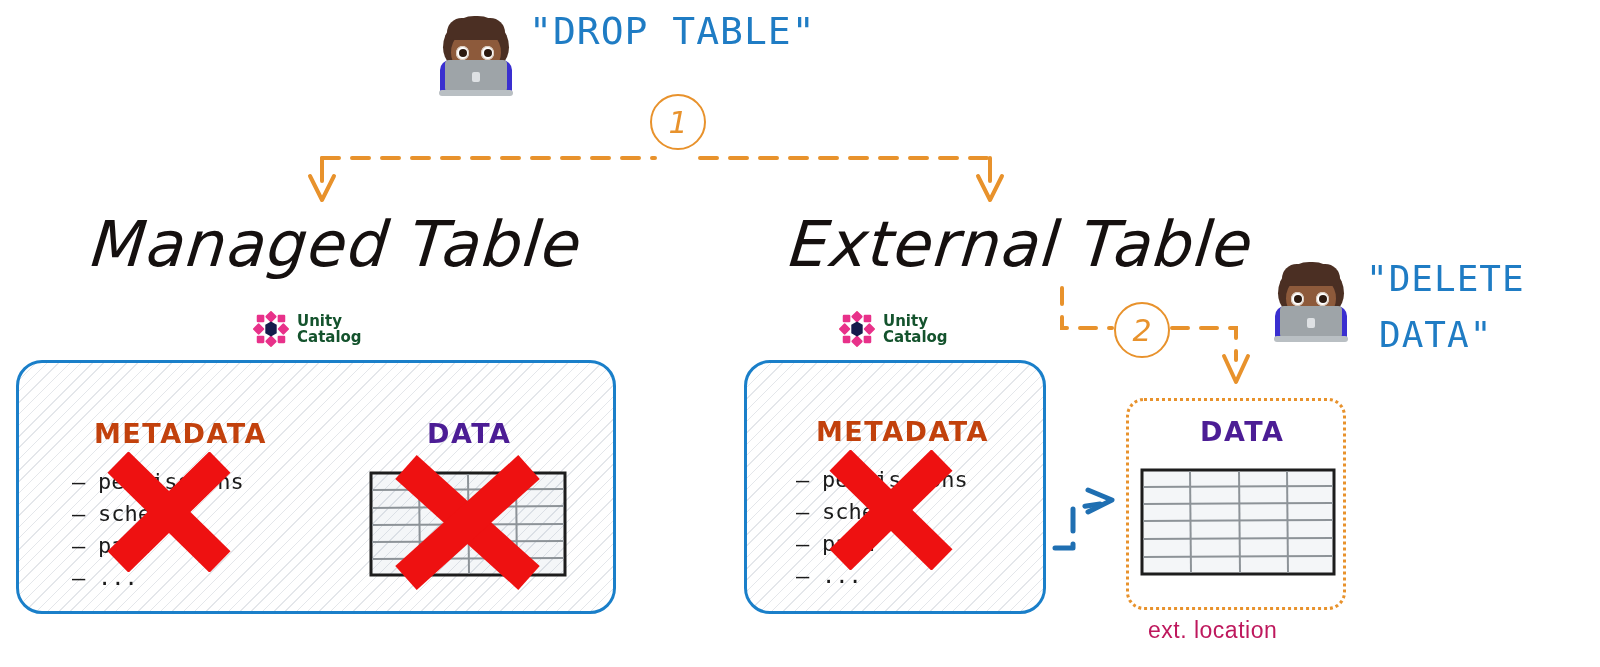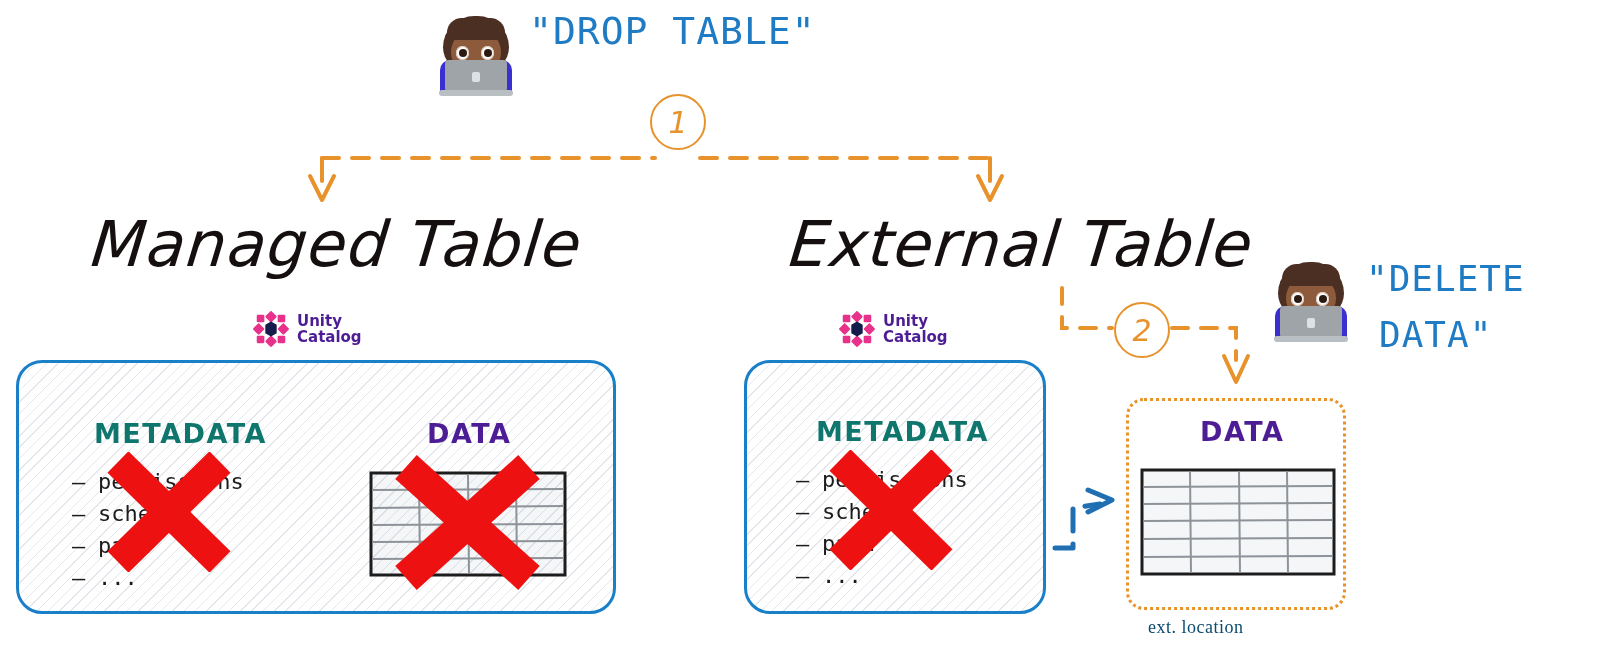--- a/index.html
+++ b/index.html
@@ -111,49 +111,49 @@
     box-sizing:border-box;
   }
 
   
   .sec-label{
     position:absolute;
     font-family:"DejaVu Sans", sans-serif;
     font-weight:bold;font-size:27px;letter-spacing:1.5px;
     white-space:nowrap;
   }
-  .sec-label.meta{color:#0f766e;}
+  .sec-label.meta{color:#c2410c;}
   .sec-label.data{color:#4c1d95;}
 
   
   .meta-list{
     position:absolute;
     font-family:"DejaVu Sans Mono", monospace;
     font-size:22px;color:#1b1b1b;
     line-height:32px;white-space:nowrap;
   }
   .meta-list .row{display:block;}
   .meta-list .dash{display:inline-block;width:26px;color:#1b1b1b;}
 
   
   .tbl{position:absolute;}
 
   
   .extcap{
     position:absolute;
-    font-family:Liberation Serif, serif;
-    font-size:18px;color:#0c4a6e;letter-spacing:.5px;white-space:nowrap;
+    font-family:Liberation Sans, sans-serif;
+    font-size:23px;color:#be185d;letter-spacing:.5px;white-space:nowrap;
   }
 
   
   .uclogo{position:absolute;display:flex;align-items:center;gap:7px;}
   .uclogo .mark{position:relative;width:38px;height:38px;}
   .uclogo .wordmark{
     font-family:"DejaVu Sans", sans-serif;font-weight:bold;
-    font-size:15px;line-height:16px;color:#4c1d95;white-space:nowrap;
+    font-size:15px;line-height:16px;color:#14532d;white-space:nowrap;
   }
 
   
   .redx{position:absolute;}
 </style>
 </head>
 <body>
 
 <div id="stage">
 

